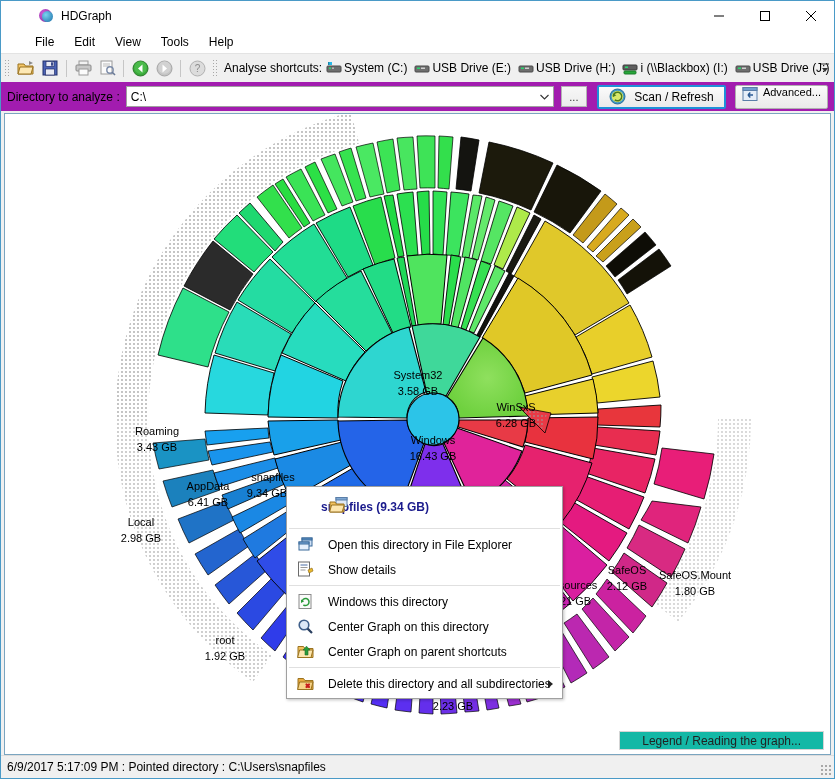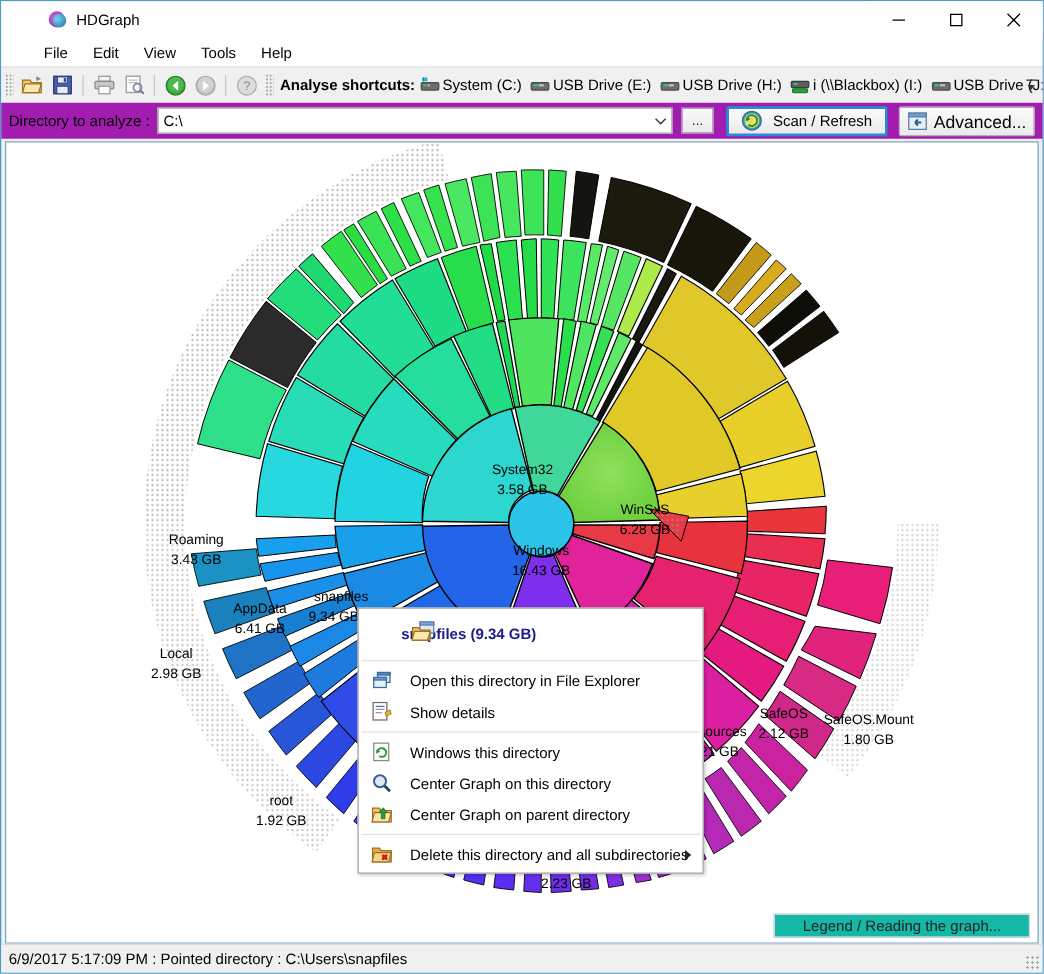--- a/index.html
+++ b/index.html
@@ -101,21 +101,21 @@
     flex: 0 0 auto;
   }
   .sep {
     width: 1px; height: 17px;
     background: #c6c6c6;
     margin: 0 4px;
     flex: 0 0 auto;
   }
   .tb-label {
     font-size: 12px; color: #000; margin: 0 4px 0 2px;
-    white-space: nowrap; flex: 0 0 auto; font-weight: bold;
+    white-space: nowrap; flex: 0 0 auto;
   }
   .shortcut {
     display: flex; align-items: center;
     margin-right: 7px;
     white-space: nowrap;
     flex: 0 0 auto;
   }
   .shortcut .sc-label { font-size: 12px; color: #000; margin-left: 2px; }
   .tb-overflow {
     position: absolute; right: 2px; top: 0;
@@ -178,23 +178,23 @@
     flex: 0 0 auto;
     padding: 0 6px;
   }
   .scan-btn .sb-text { margin-left: 8px; }
   .adv-btn {
     margin-left: 9px;
     height: 24px;
     background: linear-gradient(#fbfbfb, #eaeaea);
     border: 1px solid #b0b0b0;
     border-radius: 2px;
-    display: flex; align-items: center;
+    display: flex; 
     box-sizing: border-box;
-    font-size: 14px;
+    font-size: 11px;
     padding: 0 6px;
     flex: 0 0 auto;
   }
   .adv-btn .ab-text { margin-left: 5px; }
   
   .graph-panel {
     flex: 1 1 auto;
     margin: 2px 3px 0 3px;
     background: #ffffff;
     border: 1px solid #7aa5c0;
@@ -778,21 +778,21 @@
       </div>
 
       <div class="ctx-item">
         <span class="ctx-ico">
           <svg width="17" height="17" viewBox="0 0 17 17">
             <path d="M1 3.5 h5.5 l1.4 2 H16 v9 H1 z" fill="#f3c25e" stroke="#9a7320"></path>
             <path d="M2.6 7 h13.4 l-2 7.5 H0.6 z" fill="#fde6ae" stroke="#9a7320"></path>
             <path d="M8 12 L8 7 L6 7 L9.5 3.2 L13 7 L11 7 L11 12 z" fill="#2a9a3a" stroke="#1c6e28" stroke-width="0.6"></path>
           </svg>
         </span>
-        <span class="ctx-text">Center Graph on parent directory</span>
+        <span class="ctx-text">Center Graph on parent shortcuts</span>
       </div>
 
       <div class="ctx-sep"></div>
 
       <div class="ctx-item">
         <span class="ctx-ico">
           <svg width="17" height="17" viewBox="0 0 17 17">
             <path d="M1 3.5 h5.5 l1.4 2 H16 v9 H1 z" fill="#e8a93e" stroke="#9a7320"></path>
             <path d="M2.6 7 h13.4 l-2 7.5 H0.6 z" fill="#f7d488" stroke="#9a7320"></path>
             <path d="M9.5 9.5 L12 12 M12 9.5 L9.5 12" stroke="#c81e1e" stroke-width="2.2" stroke-linecap="round"></path>

